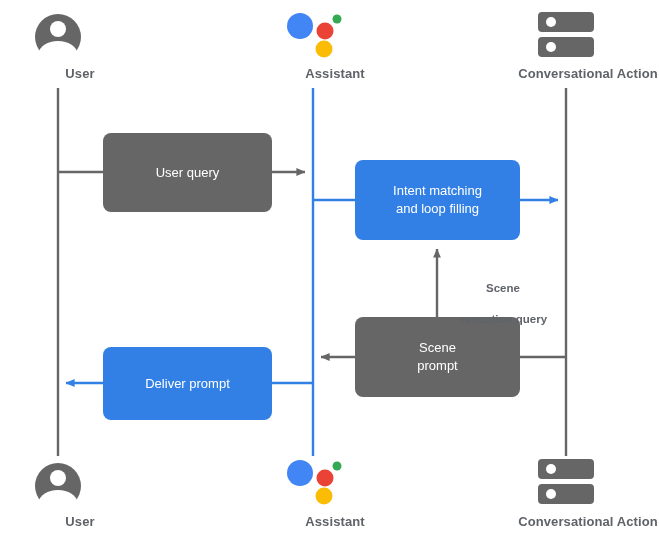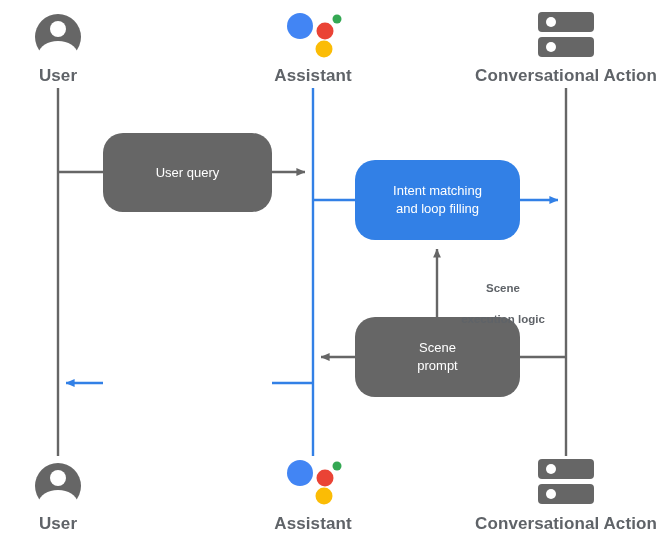--- a/index.html
+++ b/index.html
@@ -20,32 +20,33 @@
   #diagram-svg {
     position: absolute;
     left: 0;
     top: 0;
     width: 659px;
     height: 537px;
   }
   
   .actor-label {
     position: absolute;
-    font-size: 17px;
+    font-size: 13px;
     font-weight: bold;
     color: #5f6368;
     text-align: center;
     white-space: nowrap;
     transform: translateX(-50%);
     letter-spacing: 0.1px;
+    margin-left: 22px;
   }
   
   .node {
     position: absolute;
-    border-radius: 20px;
+    border-radius: 8px;
     display: flex;
     align-items: center;
     justify-content: center;
     text-align: center;
     color: #ffffff;
     font-size: 13px;
     line-height: 1.35;
     box-sizing: border-box;
     padding: 20px 8px;
   }
@@ -168,19 +169,22 @@
     </span>
   </div>
 
   <div class="node node-gray" style="left:355px; top:317px; width:165px; height:80px;">
     <span>
       <span>Scene</span><br>
       <span>prompt</span>
     </span>
   </div>
 
+  <div class="node node-blue" style="left:103px; top:347px; width:169px; height:73px;">
+    <span>Deliver prompt</span>
+  </div>
 
   <div class="annotation" style="left:503px; top:265px;">
     <span>Scene</span><br>
-    <span>execution logic</span>
+    <span>execution query</span>
   </div>
 
 </div>
 
 </body></html>

